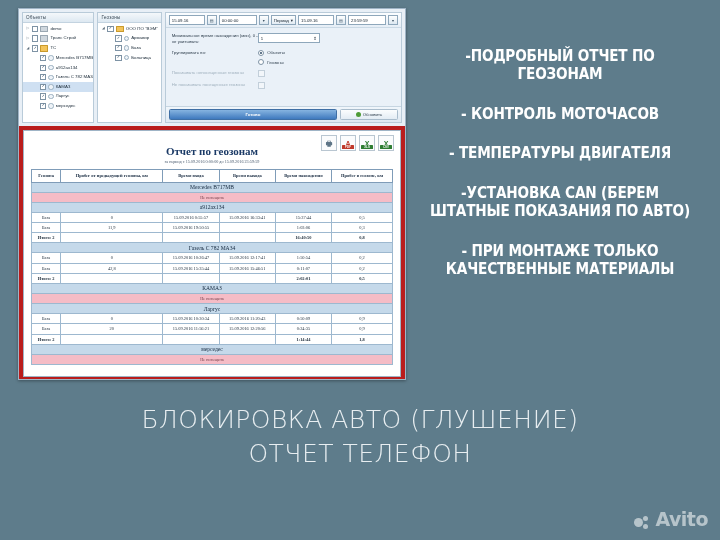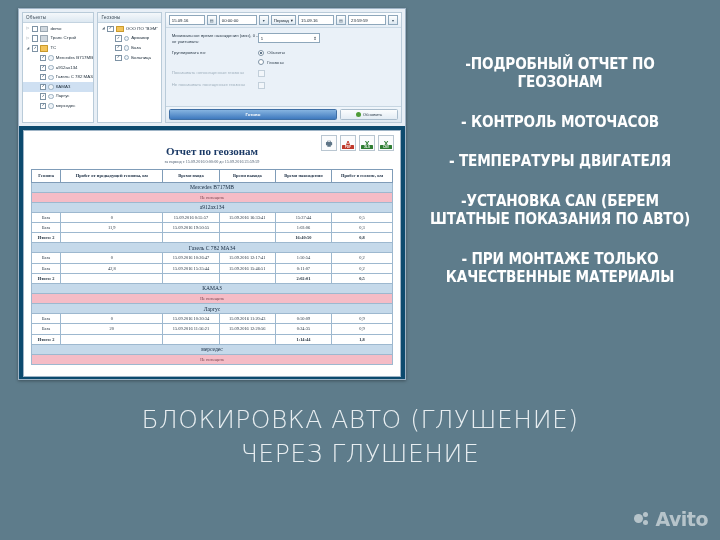--- a/index.html
+++ b/index.html
@@ -121,21 +121,21 @@
     width:56px;height:9px;border:1px solid #a9bccc;border-radius:1.5px;
     background:linear-gradient(#fbfdfe,#e3ecf4);
     display:flex;align-items:center;justify-content:center;gap:2px;
     font-size:4.3px;color:#2d3d4b;
   }
   .ricon{width:5px;height:5px;border-radius:50%;background:#4e9b37;}
 
   
   .report-wrap{
     position:absolute;left:0;right:0;top:117px;bottom:0;
-    background:#0c4a6e;padding:4px;
+    background:#b91c1c;padding:4px;
   }
   .report{
     background:#fff;border:1px solid #9fb4c6;height:100%;
     overflow:hidden;position:relative;
   }
   .exports{
     position:absolute;right:6px;top:4px;display:flex;gap:3px;
   }
   .ex{width:14px;height:14px;border:1px solid #b9c6d1;background:#fbfcfd;
      display:flex;align-items:center;justify-content:center;position:relative;}
@@ -178,21 +178,21 @@
     background:#c5d9ea;font-size:5.6px;color:#15293f;text-align:center;
     font-weight:normal;border:1px solid #9db8cf;padding:1.5px;
   }
   tr.empty td{
     background:#f5bcc6;font-size:4.2px;color:#6d3a45;text-align:center;padding:1.6px;
   }
   tr.total td{font-weight:bold;}
 
   
   .copy{
-    position:absolute;left:408px;top:56px;width:304px;
+    position:absolute;left:408px;top:48px;width:304px;
     text-align:center;color:#ffffff;
   }
   .copy .line{
     font-family:"DejaVu Sans", sans-serif;
     font-weight:bold;font-size:15.5px;line-height:1.15;
     letter-spacing:-.2px;margin-bottom:22px;
     transform:scaleX(.88);transform-origin:center;
   }
   .copy .line:last-child{margin-bottom:0;}
 
@@ -200,21 +200,21 @@
   .caption{
     position:absolute;left:0;right:0;top:403px;text-align:center;
     color:#e8eef1;font-family:"DejaVu Sans", sans-serif;
     font-weight:300;font-size:25px;line-height:1.35;letter-spacing:.5px;
   }
   .caption div{white-space:nowrap;text-align:center;}
 
   
   .avito{
     position:absolute;right:12px;bottom:10px;
-    display:flex;align-items:center;gap:4px;opacity:.55;
+    display:flex;align-items:flex-end;gap:4px;opacity:.55;
   }
   .avito .marks{position:relative;width:17px;height:14px;}
   .avito .marks i{position:absolute;background:#ffffff;border-radius:50%;display:block;}
   .avito .m1{width:9px;height:9px;left:0;top:2px;}
   .avito .m2{width:5px;height:5px;left:9px;top:0px;}
   .avito .m3{width:5px;height:5px;left:9px;top:8px;}
   .avito .word{
     color:#ffffff;font-family:"DejaVu Sans", sans-serif;font-weight:bold;
     font-size:19px;letter-spacing:-.5px;
   }
@@ -521,21 +521,21 @@
   <div class="copy" id="copy">
       <div class="line">-ПОДРОБНЫЙ ОТЧЕТ ПО ГЕОЗОНАМ</div>
       <div class="line">- КОНТРОЛЬ МОТОЧАСОВ</div>
       <div class="line">- ТЕМПЕРАТУРЫ ДВИГАТЕЛЯ</div>
       <div class="line">-УСТАНОВКА CAN (БЕРЕМ ШТАТНЫЕ ПОКАЗАНИЯ ПО АВТО)</div>
       <div class="line">- ПРИ МОНТАЖЕ ТОЛЬКО КАЧЕСТВЕННЫЕ МАТЕРИАЛЫ</div>
     </div>
 
   <div class="caption">
     <div>БЛОКИРОВКА АВТО (ГЛУШЕНИЕ)</div>
-    <div>ЧЕРЕЗ ГЛУШЕНИЕ</div>
+    <div>ОТЧЕТ ТЕЛЕФОН</div>
   </div>
 
   <div class="avito">
     <span class="marks">
       <i class="m1"></i>
         <i class="m2"></i>
         <i class="m3"></i>
     </span>
     <span class="word">Avito</span>
   </div>

